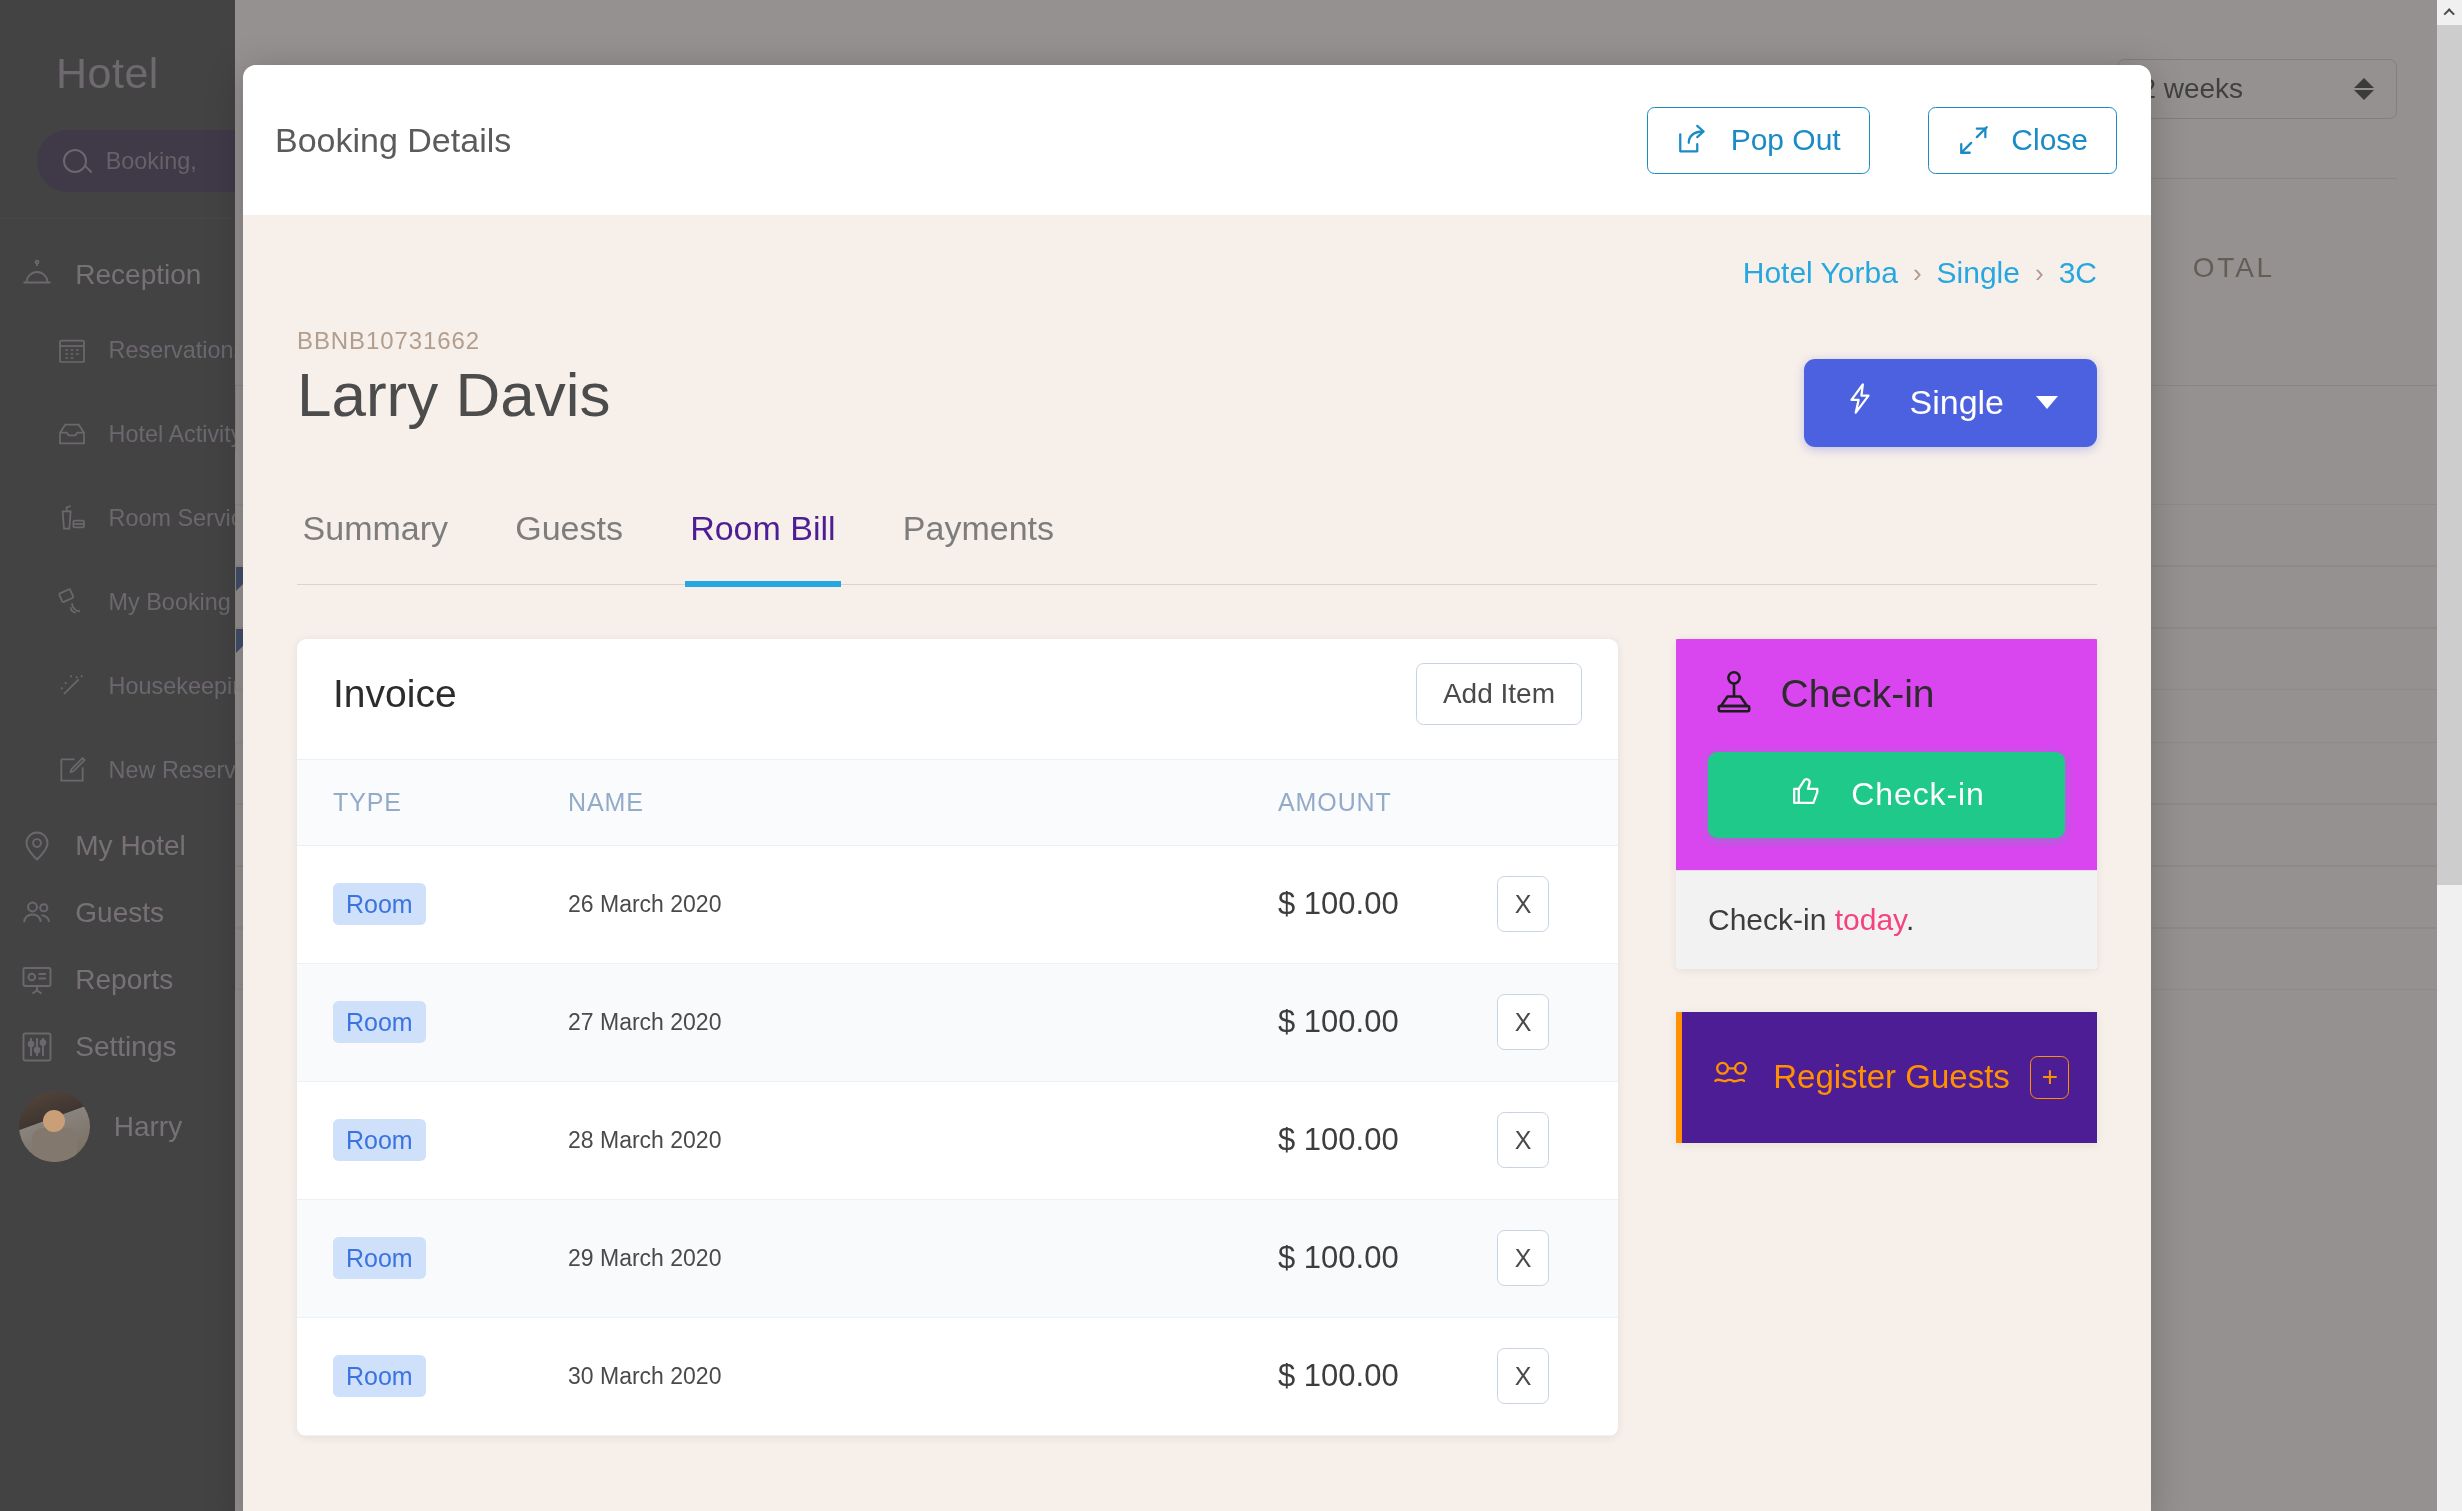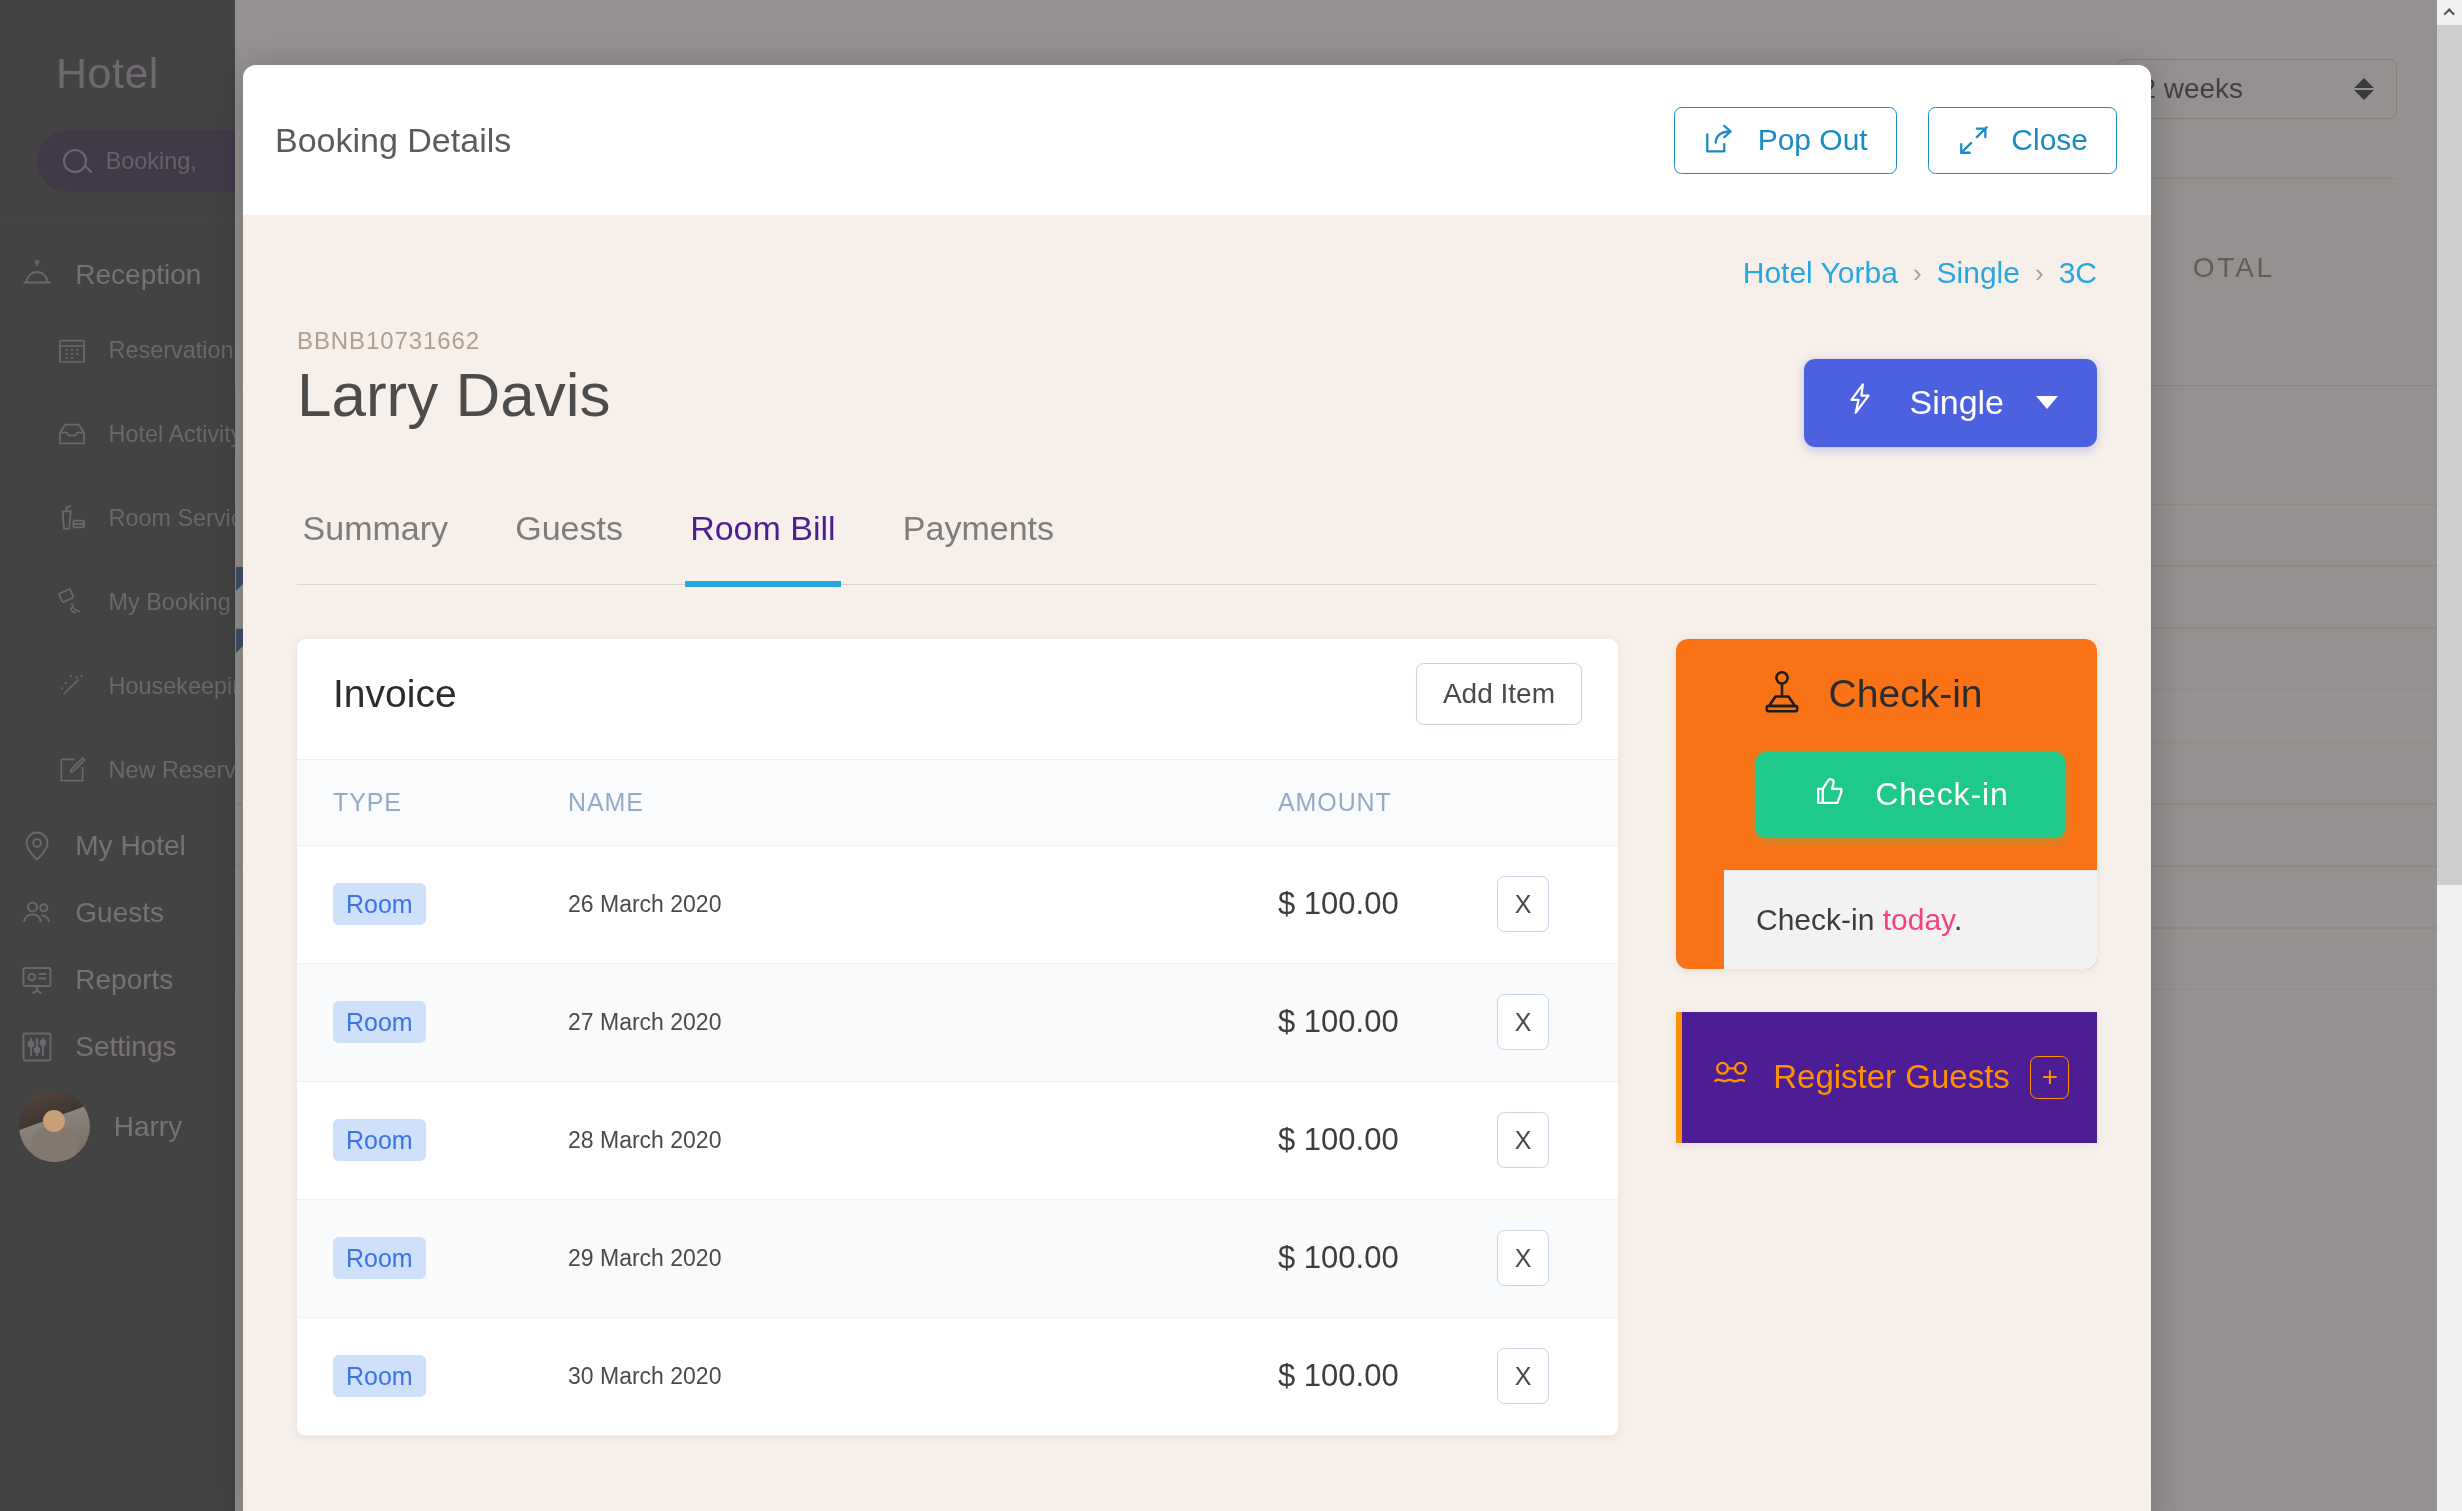--- a/index.html
+++ b/index.html
@@ -192,21 +192,21 @@
   }
   #modal-header {
     background: #ffffff;
     height: 150px;
     flex: 0 0 150px;
     display: flex; align-items: center; justify-content: space-between;
     padding: 0 34px 0 32px;
     border-radius: 13px 13px 0 0;
   }
   #modal-title { font-size: 34px; color: #5b5b5b; font-weight: 400; }
-  #header-actions { display: flex; gap: 31px; align-items: flex-end; }
+  #header-actions { display: flex; gap: 58px; align-items: flex-end; }
   .hdr-btn {
     border: 1.4px solid #1a8bc4;
     border-radius: 7.5px;
     background: #fff;
     color: #1a8bc4;
     height: 67px;
     display: flex; align-items: center; gap: 20.6px;
     padding: 0 28px;
     font-size: 30px;
     cursor: pointer;
@@ -340,25 +340,24 @@
     background: #fff;
     color: #4a4a4a;
     font-size: 25px;
     cursor: pointer;
     font-family: "Liberation Sans", sans-serif;
   }
 
   
   #side-col { width: 421px; flex: 0 0 421px; }
   #checkin-card {
-    background: #f97316;
-    border-radius: 12px;
+    background: #d946ef;
+    border-radius: 1px;
     box-shadow: 0 1.9px 9.3px rgba(0,0,0,.07);
     overflow: hidden;
-    padding-left: 48px;
   }
   #checkin-head {
     display: flex; align-items: center; gap: 20.6px;
     padding: 28px 32px 7.5px 32px;
   }
   #checkin-head svg { width: 52px; height: 52px; }
   #checkin-head .ttl { font-size: 39px; color: #2c2c2c; }
   #checkin-btn-wrap { padding: 22.4px 32px 32px 32px; }
   #checkin-btn {
     width: 100%; height: 86px;

